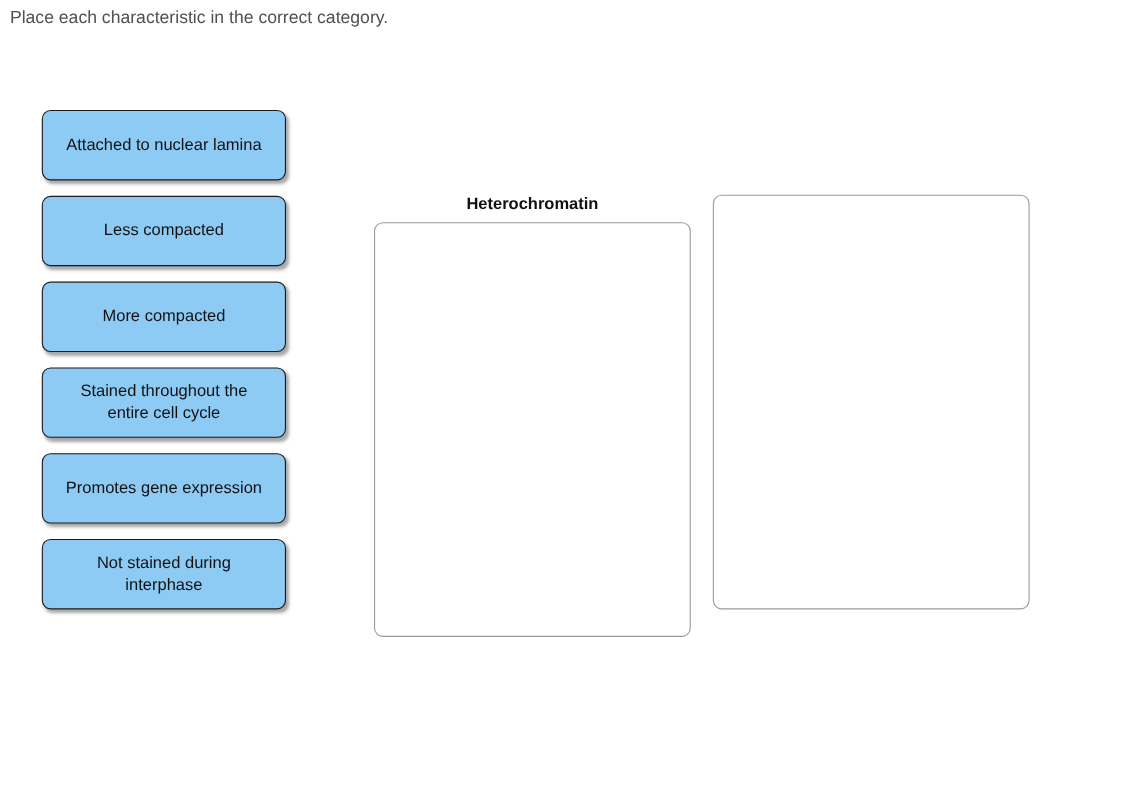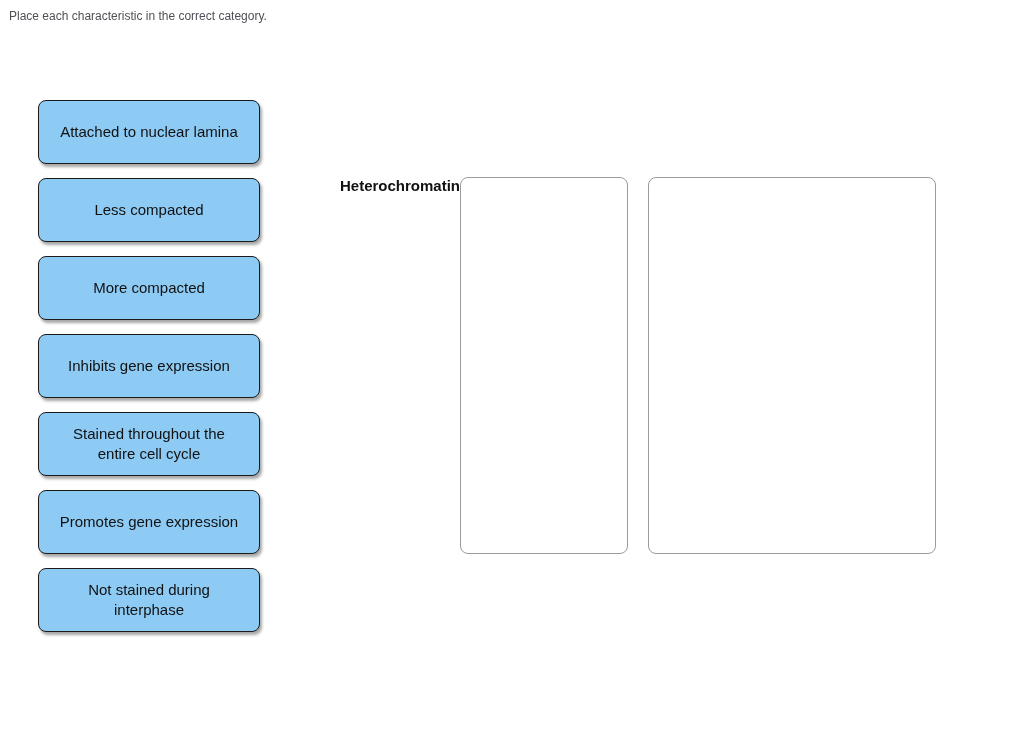--- a/index.html
+++ b/index.html
@@ -17,21 +17,21 @@
     position:relative;
     width:1024px;
     height:730px;
     background:#ffffff;
     overflow:hidden;
   }
   .title{
     position:absolute;
     left:9px;
     top:6px;
-    font-size:12px;
+    font-size:16px;
     line-height:21px;
     color:var(--title-text);
   }
   .chip-column{
     position:absolute;
     left:38px;
     top:100px;
     width:259px;
   }
   .chip{
@@ -56,21 +56,21 @@
   .zones{
     position:absolute;
     left:340px;
     top:177px;
     display:flex;
     gap:20px;
   }
   .zone-col{
     width:288px;
     display:flex;
-    flex-direction:row;
+    flex-direction:column;
   }
   .zone-header{
     text-align:center;
     font-weight:bold;
     font-size:15px;
     line-height:17px;
     margin-bottom:8px;
     color:var(--category-text);
   }
   .zone-box{
@@ -85,21 +85,20 @@
 <body>
 
 <div class="stage">
 
   <div class="title">Place each characteristic in the correct category.</div>
 
   <div class="chip-column">
     <div class="chip">Attached to nuclear lamina</div>
     <div class="chip">Less compacted</div>
     <div class="chip">More compacted</div>
-    <div class="chip">Inhibits gene expression</div>
     <div class="chip">Stained throughout the entire cell cycle</div>
     <div class="chip">Promotes gene expression</div>
     <div class="chip">Not stained during interphase</div>
   </div>
 
   <div class="zones">
     <div class="zone-col">
       <div class="zone-header">Heterochromatin</div>
       <div class="zone-box"></div>
     </div>

